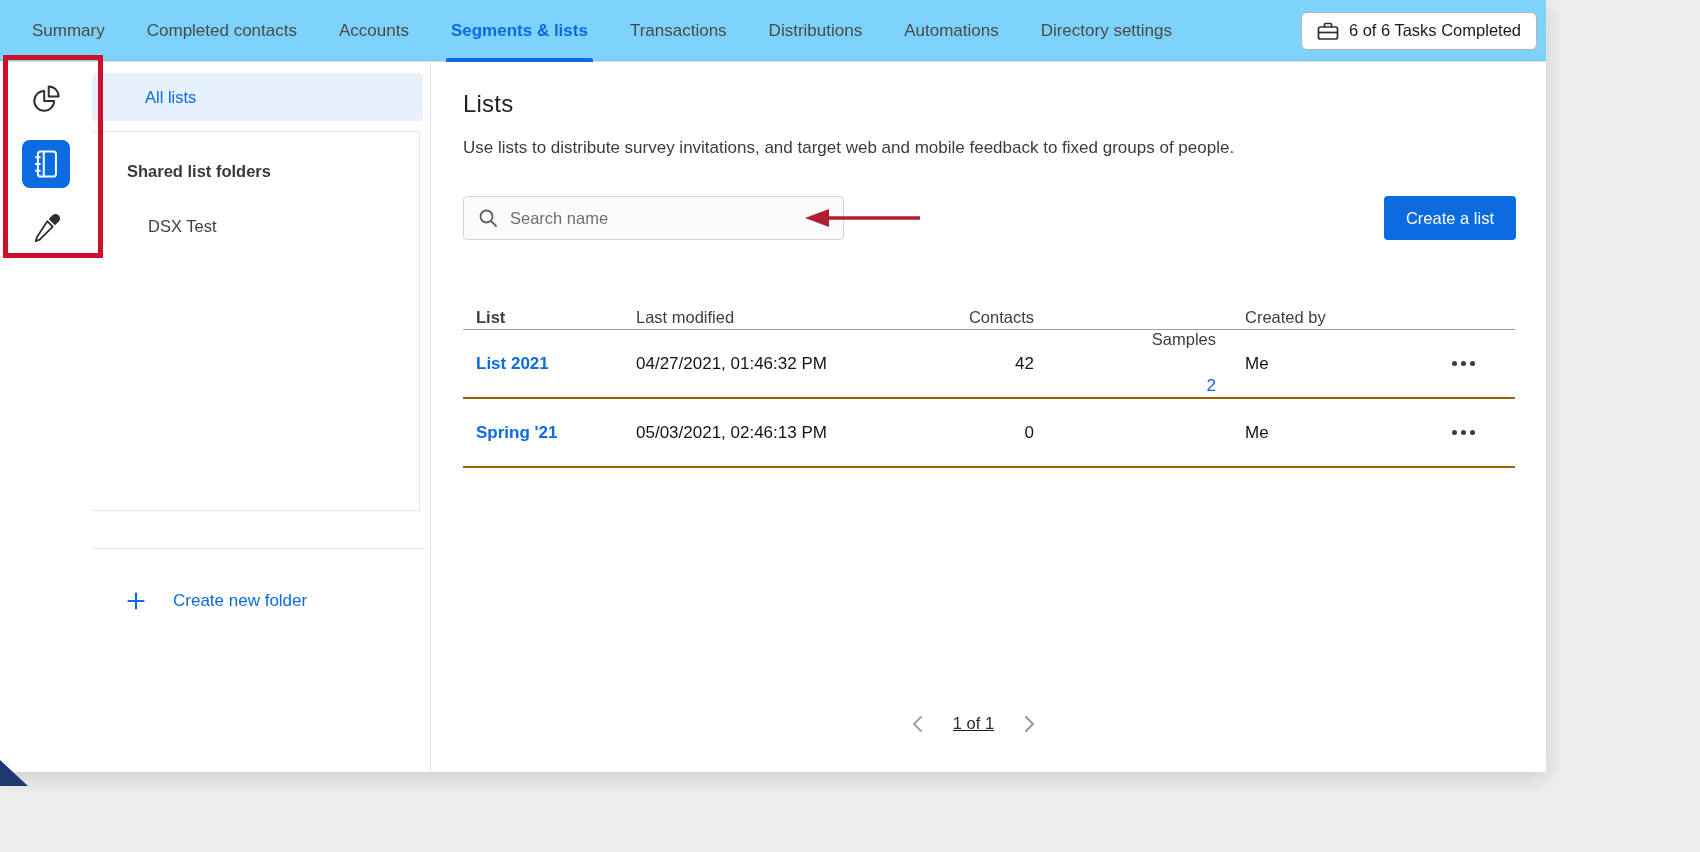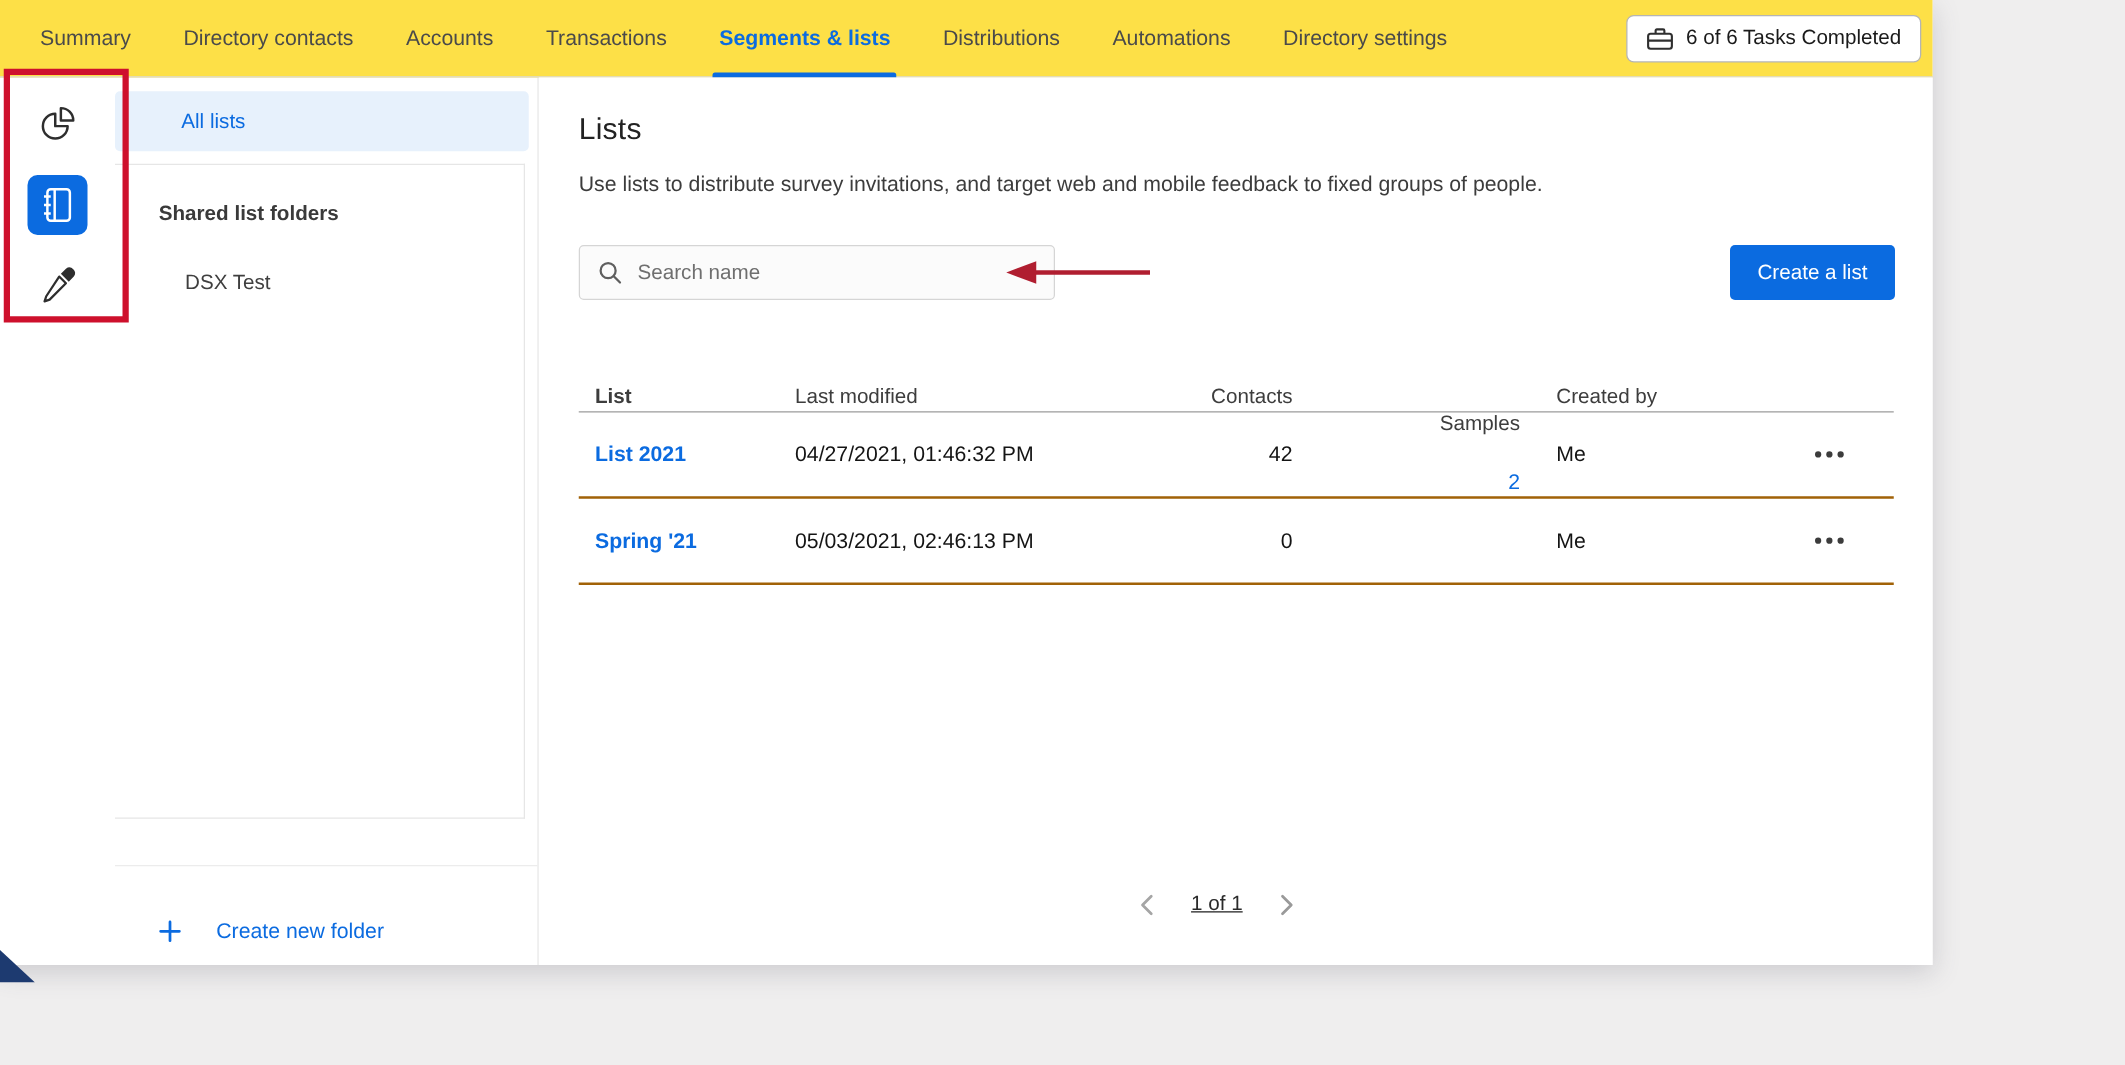--- a/index.html
+++ b/index.html
@@ -13,21 +13,21 @@
   }
   .app {
     position:absolute; left:0; top:0;
     width:1546px; height:772px;
     background:#fff;
     box-shadow: 0 6px 20px rgba(80,80,100,.22);
   }
   
   .topnav {
     height:62px; display:flex; align-items:center;
-    border-bottom:1px solid #dadada; background:#fde047;
+    border-bottom:1px solid #dadada; background:#7dd3fc;
     padding-left:11px; position:relative;
   }
   .tab {
     height:100%; display:flex; align-items:center;
     padding:0 21px; font-size:17px; color:#4a4a4a;
     cursor:pointer; position:relative; white-space:nowrap;
   }
   .tab.active { color:#0b6be0; font-weight:bold; }
   .tab.active::after {
     content:""; position:absolute; left:16px; right:16px; bottom:-1px;
@@ -63,21 +63,21 @@
     width:339px; flex:none; background:#fff;
     border-right:1px solid #e4e4e4;
     display:flex; flex-direction:column;
   }
   .all-lists {
     margin:11px 7px 0 0; height:48px; border-radius:4px;
     background:#e7f1fc; color:#0b6be0; font-size:16.5px;
     display:flex; align-items:center; padding-left:53px; cursor:pointer;
   }
   .folders-panel {
-    margin:10px 10px 0 0; height:524px;
+    margin:10px 10px 0 0; height:380px;
     border-top:1px solid #e6e6e6; border-bottom:1px solid #e6e6e6;
     border-right:1px solid #e6e6e6;
     padding-top:30px;
   }
   .folders-header {
     padding-left:35px; font-size:16.5px; font-weight:bold; color:#3a3a3a;
   }
   .folder-item {
     margin-top:36px; padding-left:56px; font-size:16.5px; color:#3f3f3f;
     cursor:pointer;
@@ -139,24 +139,24 @@
   
   .corner-tri { position:absolute; left:0; top:760px; z-index:6; }
 </style>
 </head>
 <body>
 
 <div class="app">
 
   <div class="topnav">
     <div class="tab">Summary</div>
-    <div class="tab">Directory contacts</div>
+    <div class="tab">Completed contacts</div>
     <div class="tab">Accounts</div>
+    <div class="tab active">Segments &amp; lists</div>
     <div class="tab">Transactions</div>
-    <div class="tab active">Segments &amp; lists</div>
     <div class="tab">Distributions</div>
     <div class="tab">Automations</div>
     <div class="tab">Directory settings</div>
 
     <button class="tasks-btn">
       <span style="display:flex;">
         <svg width="22" height="20" viewBox="0 0 22 20" fill="none" stroke="#2f2f2f" stroke-width="1.7">
           <rect x="1.5" y="6" width="19" height="12" rx="2"></rect>
           <path d="M7.5 6 V3.5 a1 1 0 0 1 1-1 h5 a1 1 0 0 1 1 1 V6"></path>
           <path d="M1.5 11.5 h19"></path>

